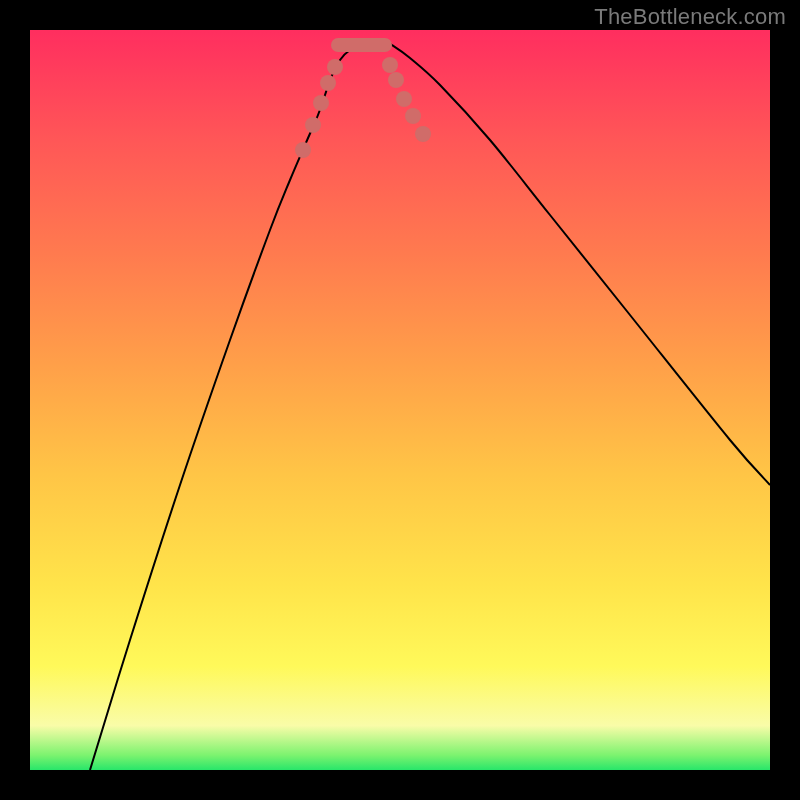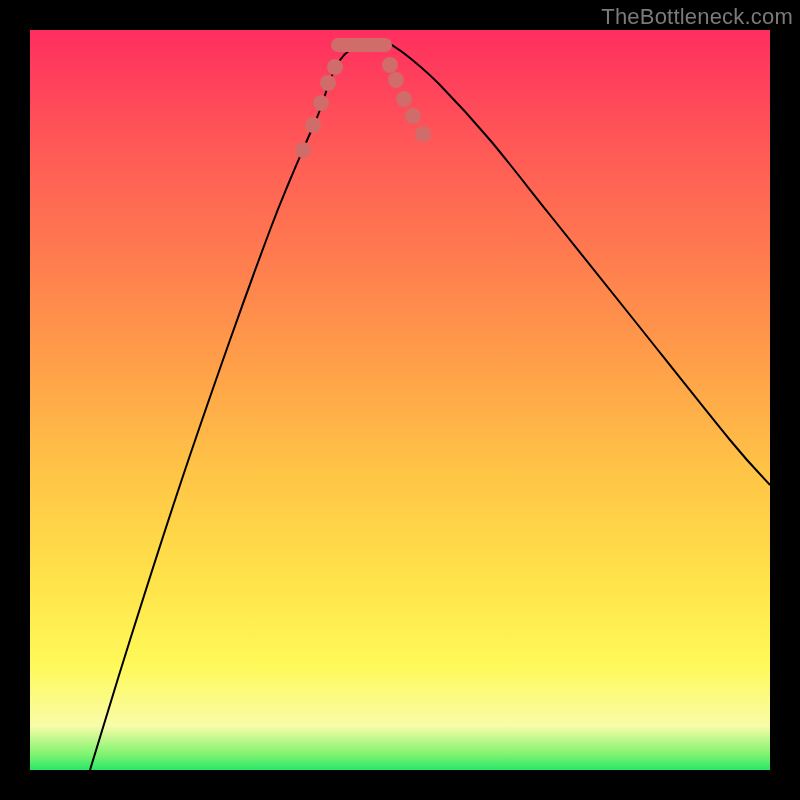--- a/index.html
+++ b/index.html
@@ -34,21 +34,21 @@
       #ffe44a 25%,
       #ffc546 40%,
       #ff9f49 55%,
       #ff7a4f 70%,
       #ff5757 85%,
       #ff2e5f 100%);
   }
   .watermark {
     position: absolute;
     top: 4px;
-    right: 7px;
+    right: 14px;
     color: #7a7a7a;
     font-size: 22px;
     font-weight: 400;
     letter-spacing: 0.2px;
     user-select: none;
   }
   svg.curve {
     position: absolute;
     top: 0; left: 0;
     width: 740px;

